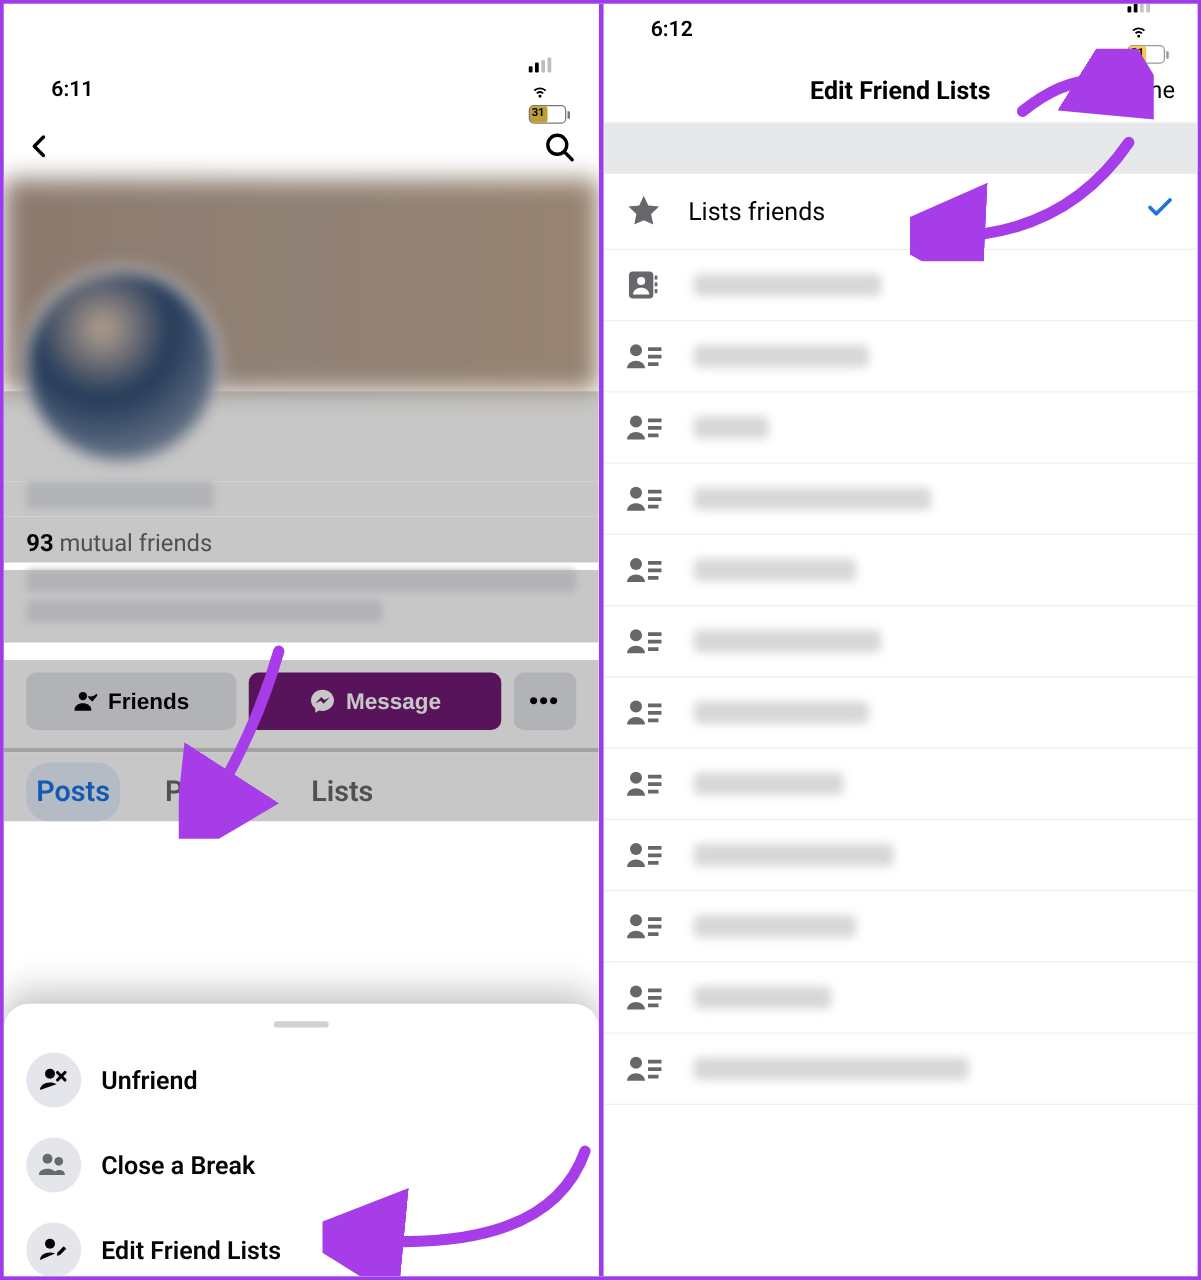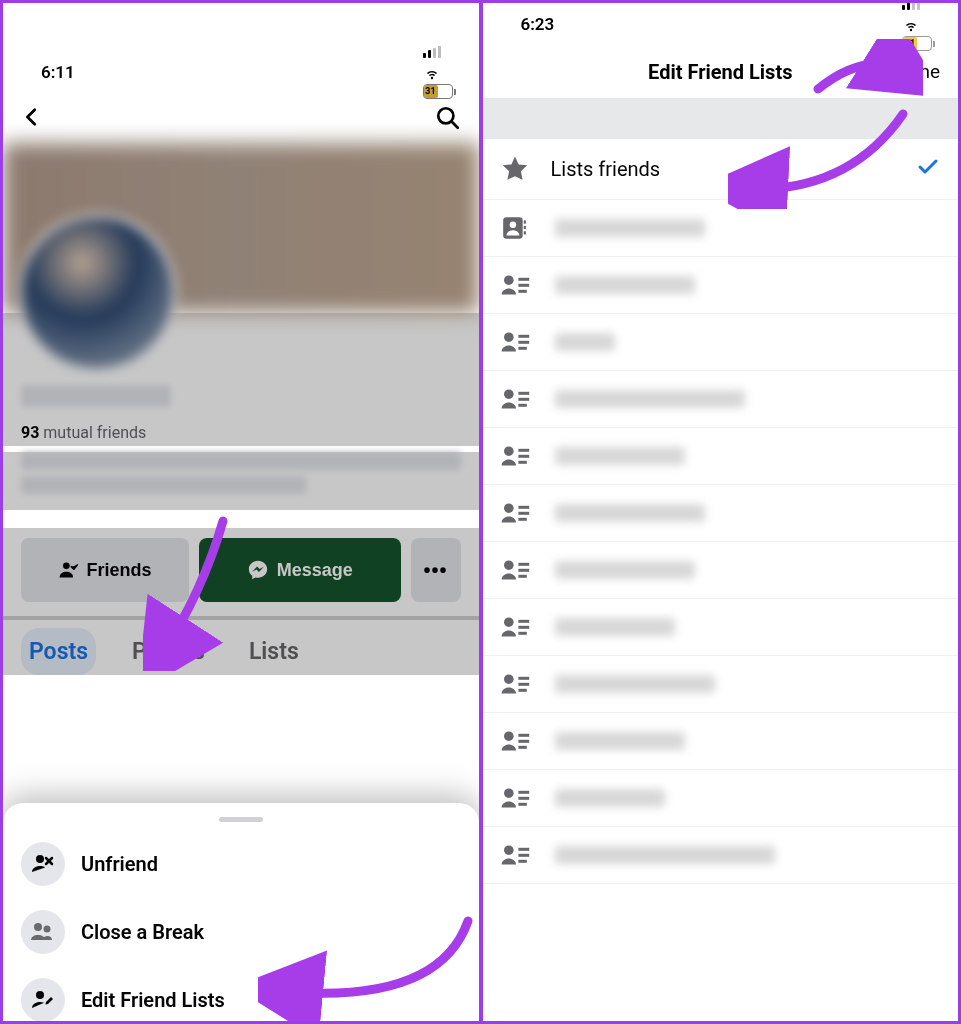--- a/index.html
+++ b/index.html
@@ -78,39 +78,39 @@
   .avatar-big {
     width: 160px; height: 160px; border-radius: 80px;
     background: radial-gradient(circle at 40% 30%, #e8cfb8, #2e4a73 40%, #8a9ab1 80%);
     border: 5px solid #fff;
     position: absolute; bottom: -60px; left: 14px; filter: blur(6px);
   }
   .profile-info-block { height:215px; }
 
   .mutual {
     padding: 10px 18px 4px 18px;
-    font-size: 16px; color: #65676b;
+    font-size: 19px; color: #65676b;
     background: #fff;
   }
   .mutual .num { font-weight: 700; color:#050505; }
   .bio-blur { height: 58px; background:#fff; }
   .bio-blur .line { margin: 6px 18px; height: 18px; background:#e4e6eb; border-radius:4px; filter:blur(3px); }
   .bio-blur .line2 { width: 60%; }
 
   .action-row {
     display: flex; gap: 10px; padding: 10px 18px 14px 18px;
     background: #fff;
   }
   .btn {
-    border: none; border-radius: 8px; height: 64px;
+    border: none; border-radius: 8px; height: 46px;
     display:flex; align-items:center; justify-content:center; gap:8px;
     font-size: 18px; font-weight:600; cursor:pointer;
   }
   .btn-friends { flex: 0 0 168px; background:#e4e6eb; color:#050505; }
-  .btn-message { flex:1; background:#14532d; color:#fff; }
+  .btn-message { flex:1; background:#701a75; color:#fff; }
   .btn-more { flex:0 0 50px; background:#e4e6eb; color:#050505; }
   .dots { font-size: 20px; letter-spacing:1px; }
 
   .hr { height: 4px; background:#cfd1d4; }
 
   .tabs {
     display:flex; gap:28px; padding: 8px 18px 0 18px;
     background:#fff; font-size:23px; font-weight:600;
   }
   .tab { color:#65676b; padding:10px 8px; }
@@ -313,21 +313,21 @@
       <path d="M210,10 Q180,95 20,80" stroke="#a63de8" stroke-width="9" fill="none" marker-end="url(#ah2)" stroke-linecap="round"></path>
     </svg>
   </div>
 </div>
 
 <div class="divider"></div>
 
 <div class="panel">
 
   <div class="status-bar">
-    <span>6:23</span>
+    <span>6:12</span>
     <div class="status-right">
       <span class="signal-bars">
           <span class="b1"></span>
           <span class="b2"></span>
           <span class="b3"></span>
           <span class="b4"></span>
         </span>
       <span class="wifi-icon">
         <svg viewBox="0 0 24 24" width="18" height="14">
             <path fill="#000" d="M12 18.5a2 2 0 100 4 2 2 0 000-4zm0-5c-2 0-3.8.8-5.2 2.1l1.8 1.8A5 5 0 0112 16c1.3 0 2.5.5 3.4 1.4l1.8-1.8A7.3 7.3 0 0012 13.5zm0-5c-3.4 0-6.4 1.3-8.7 3.5l1.8 1.8C6.8 12.1 9.3 11 12 11s5.2 1.1 6.9 2.8l1.8-1.8A12.3 12.3 0 0012 8.5z"></path>

